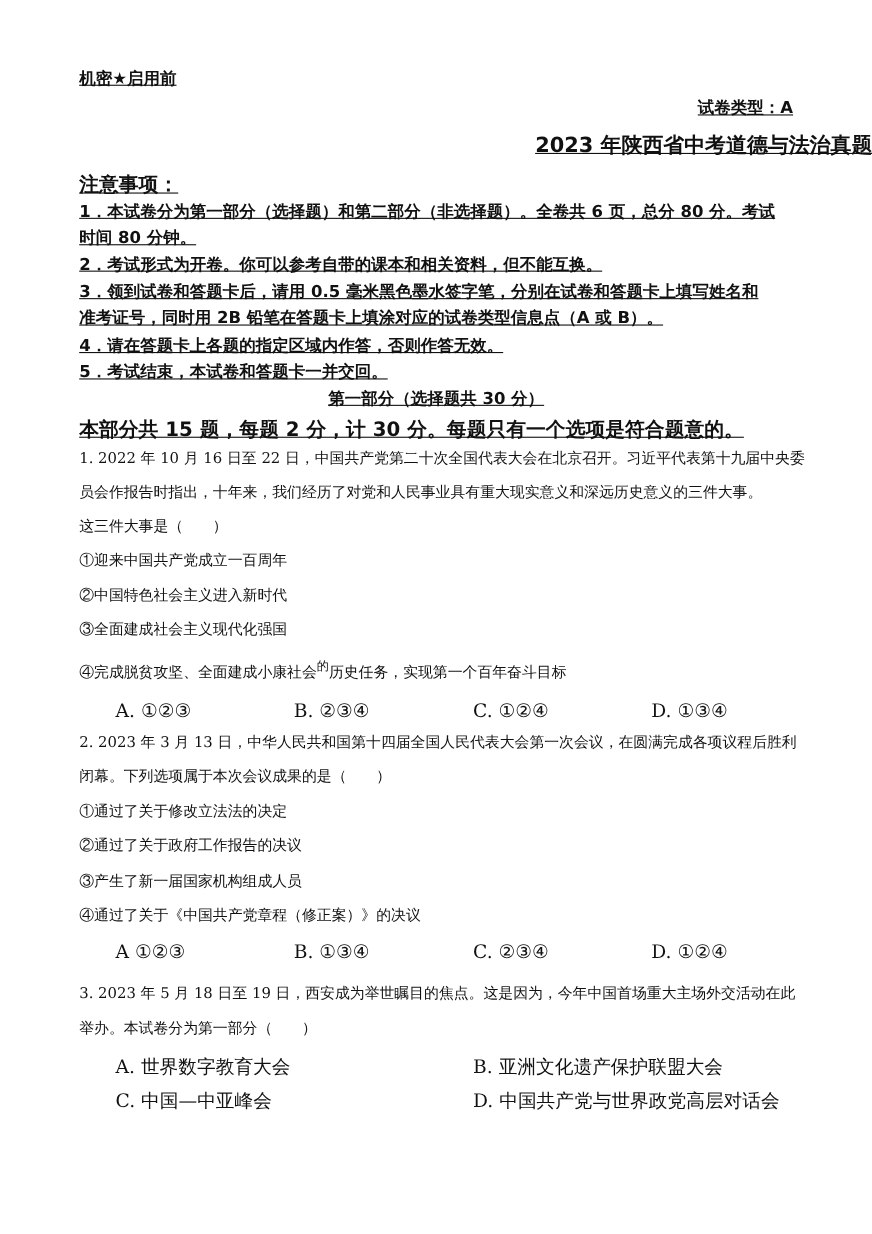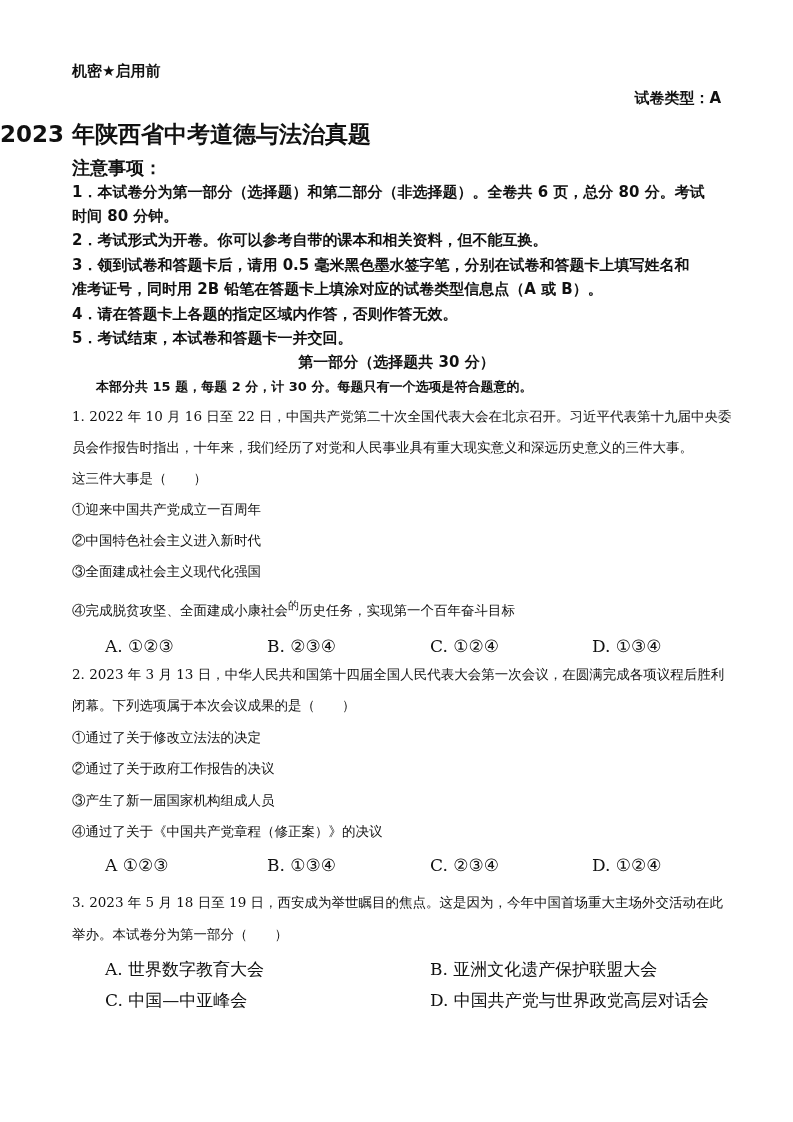--- a/index.html
+++ b/index.html
@@ -1,25 +1,25 @@
 <!DOCTYPE html>
 <html><head>
 <meta charset="utf-8">
 <style>
   html, body { margin: 0; padding: 0; background: #ffffff; }
   body { width: 793px; height: 1122px; position: relative; overflow: hidden; color: #111; font-family: "DejaVu Serif", "Liberation Serif", serif; }
   .abs { position: absolute; white-space: nowrap; }
-  .bold { font-weight: bold; font-family: "DejaVu Sans", "Liberation Sans", sans-serif; }
+  .bold { font-weight: bold; font-family: "DejaVu Sans", "Liberation Sans", sans-serif; text-decoration: underline; }
   .conf { left: 72px; top: 62px; font-size: 15px; }
   .type { right: 72px; top: 89px; font-size: 15px; }
-  .title { left: 0; width: 793px; text-align: left; top: 119px; font-size: 23px; }
+  .title { left: 0; width: 793px; text-align: right; top: 119px; font-size: 19px; }
   .notice-h { left: 72px; top: 156px; font-size: 18px; }
   .notice { left: 72px; font-size: 15px; line-height: 24px; }
   .part-h { left: 0; width: 793px; text-align: center; top: 353px; font-size: 15px; }
-  .part-d { left: 72px; top: 378px; font-size: 13px; margin-left: 24px; }
+  .part-d { left: 72px; top: 378px; font-size: 18px; }
   .q { left: 72px; font-size: 13.5px; }
   .opt { font-size: 17px; margin-left: 33px; }
   .sup { font-size: 11px; position: relative; top: -6px; }
 </style>
 </head>
 <body>
 
 <div class="abs bold conf">机密★启用前</div>
 <div class="abs bold type">试卷类型：A</div>
 <div class="abs bold title">2023 年陕西省中考道德与法治真题</div>

